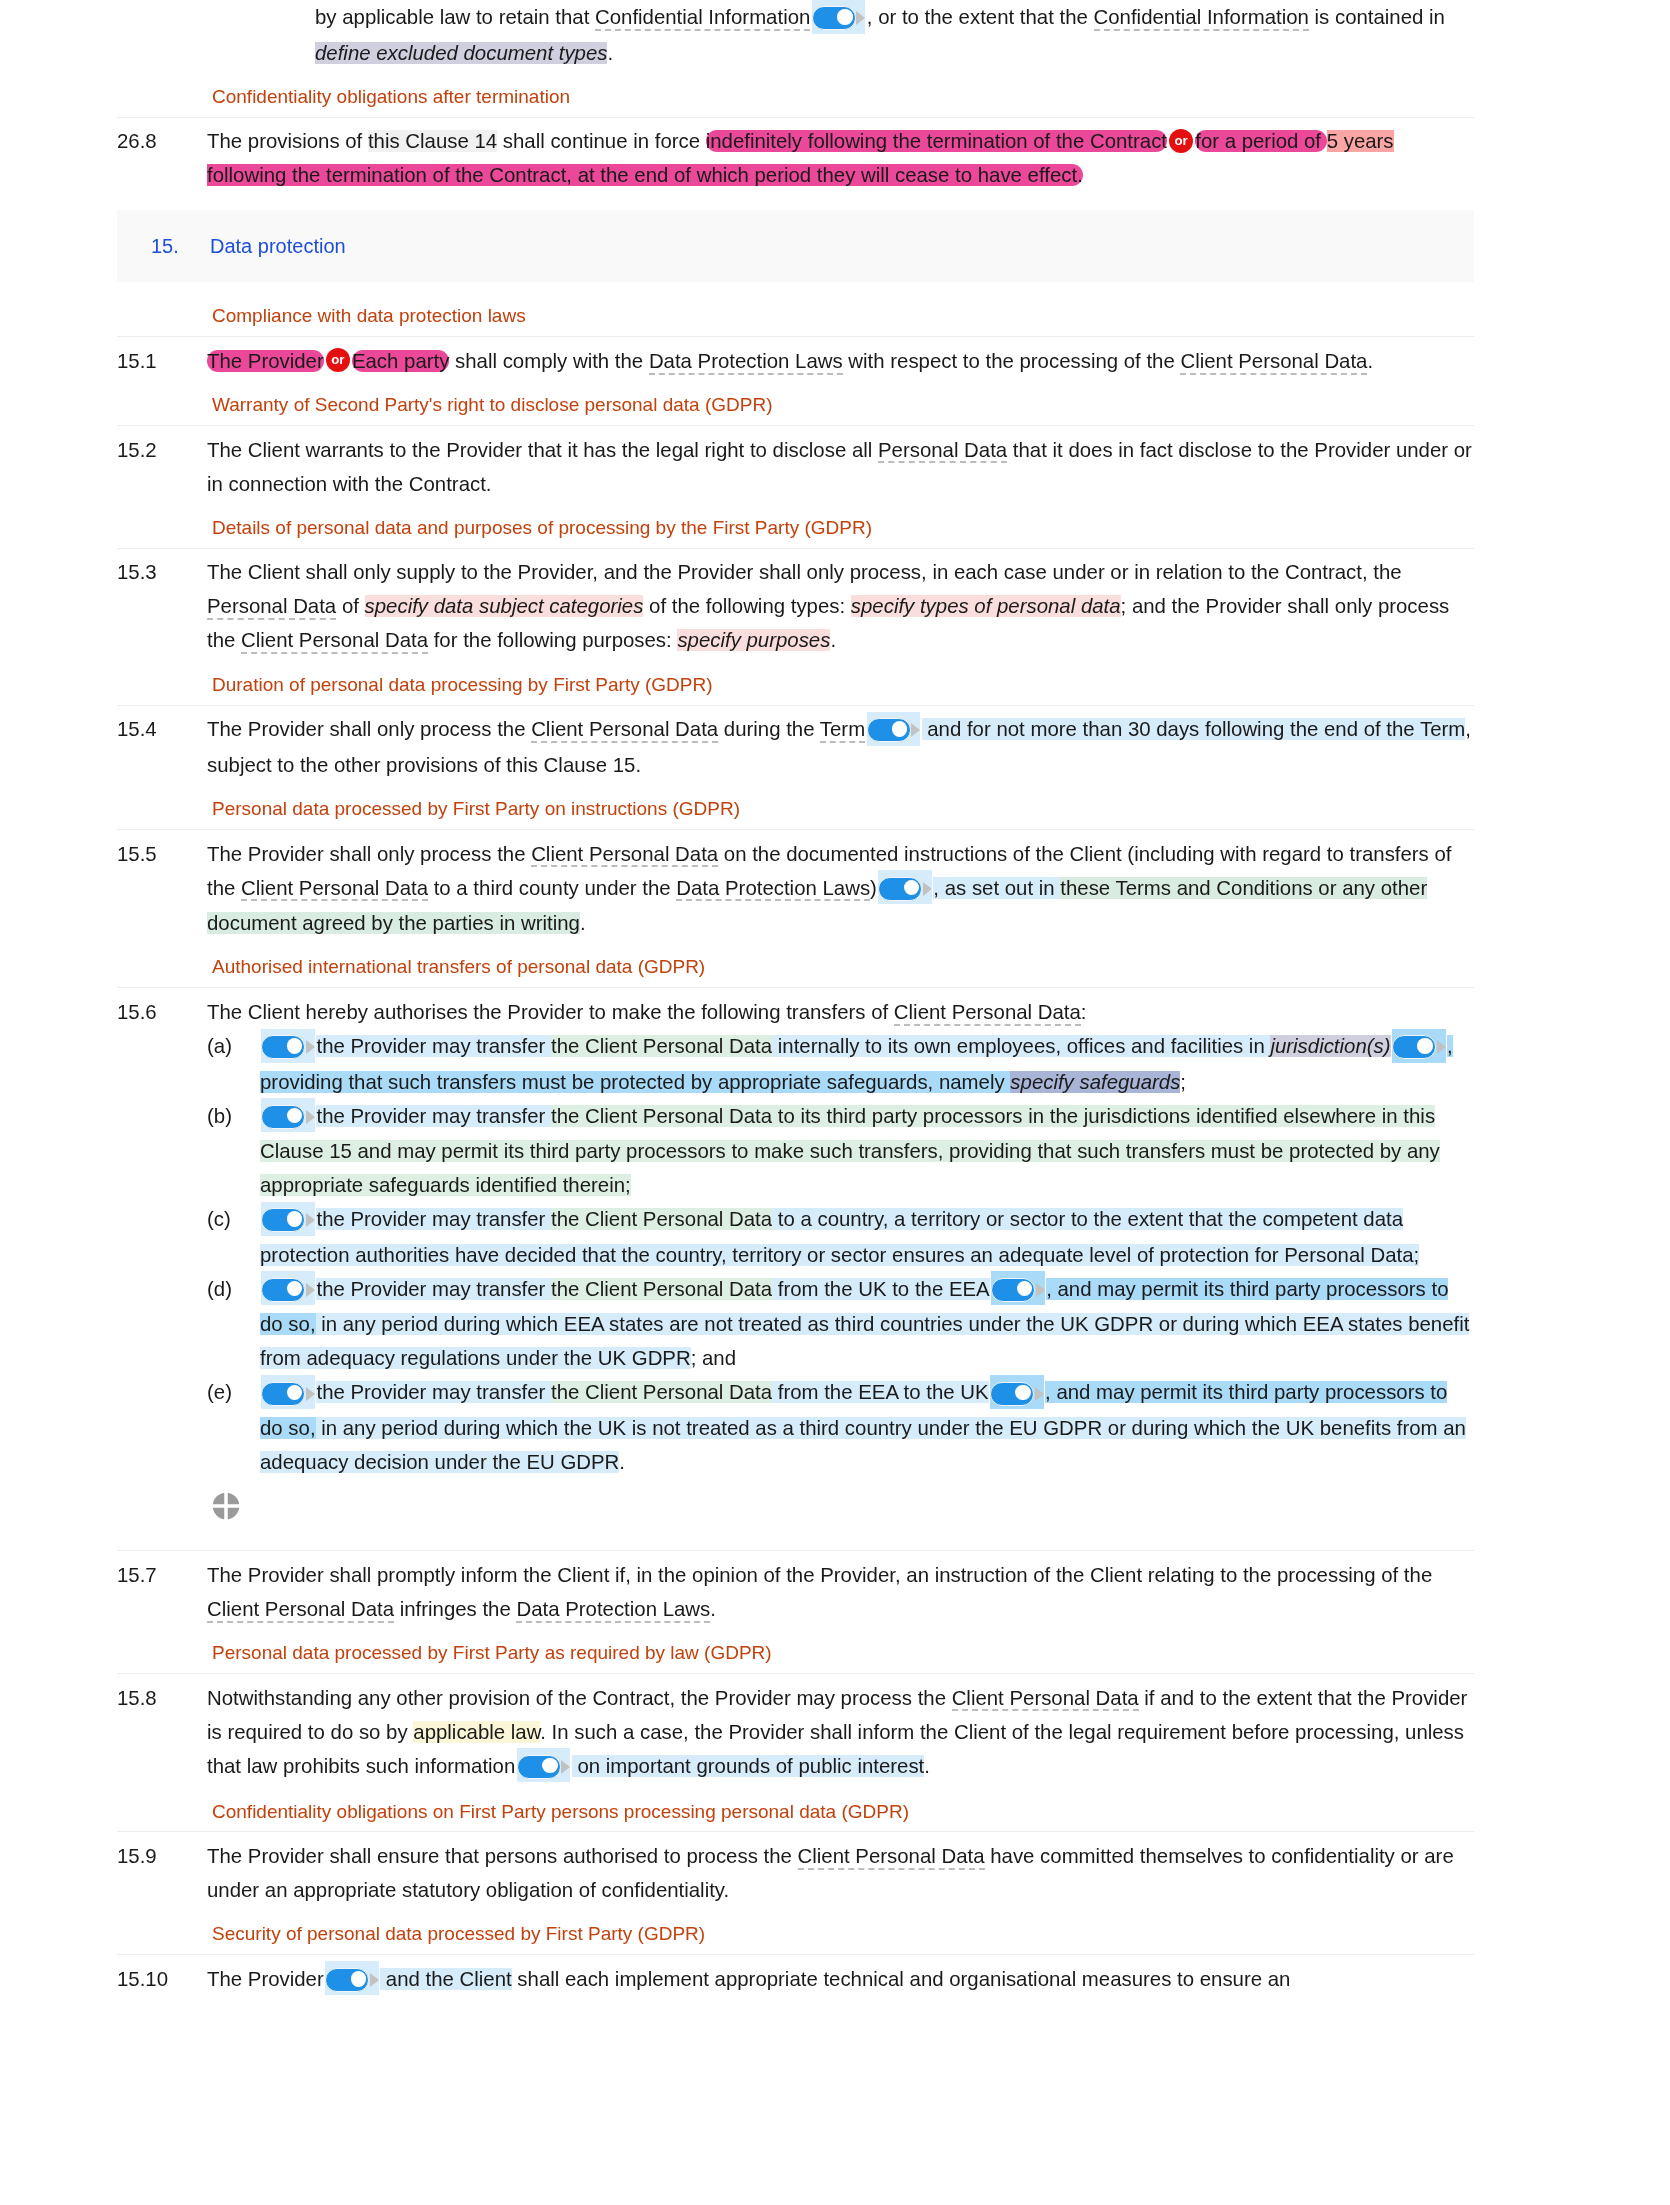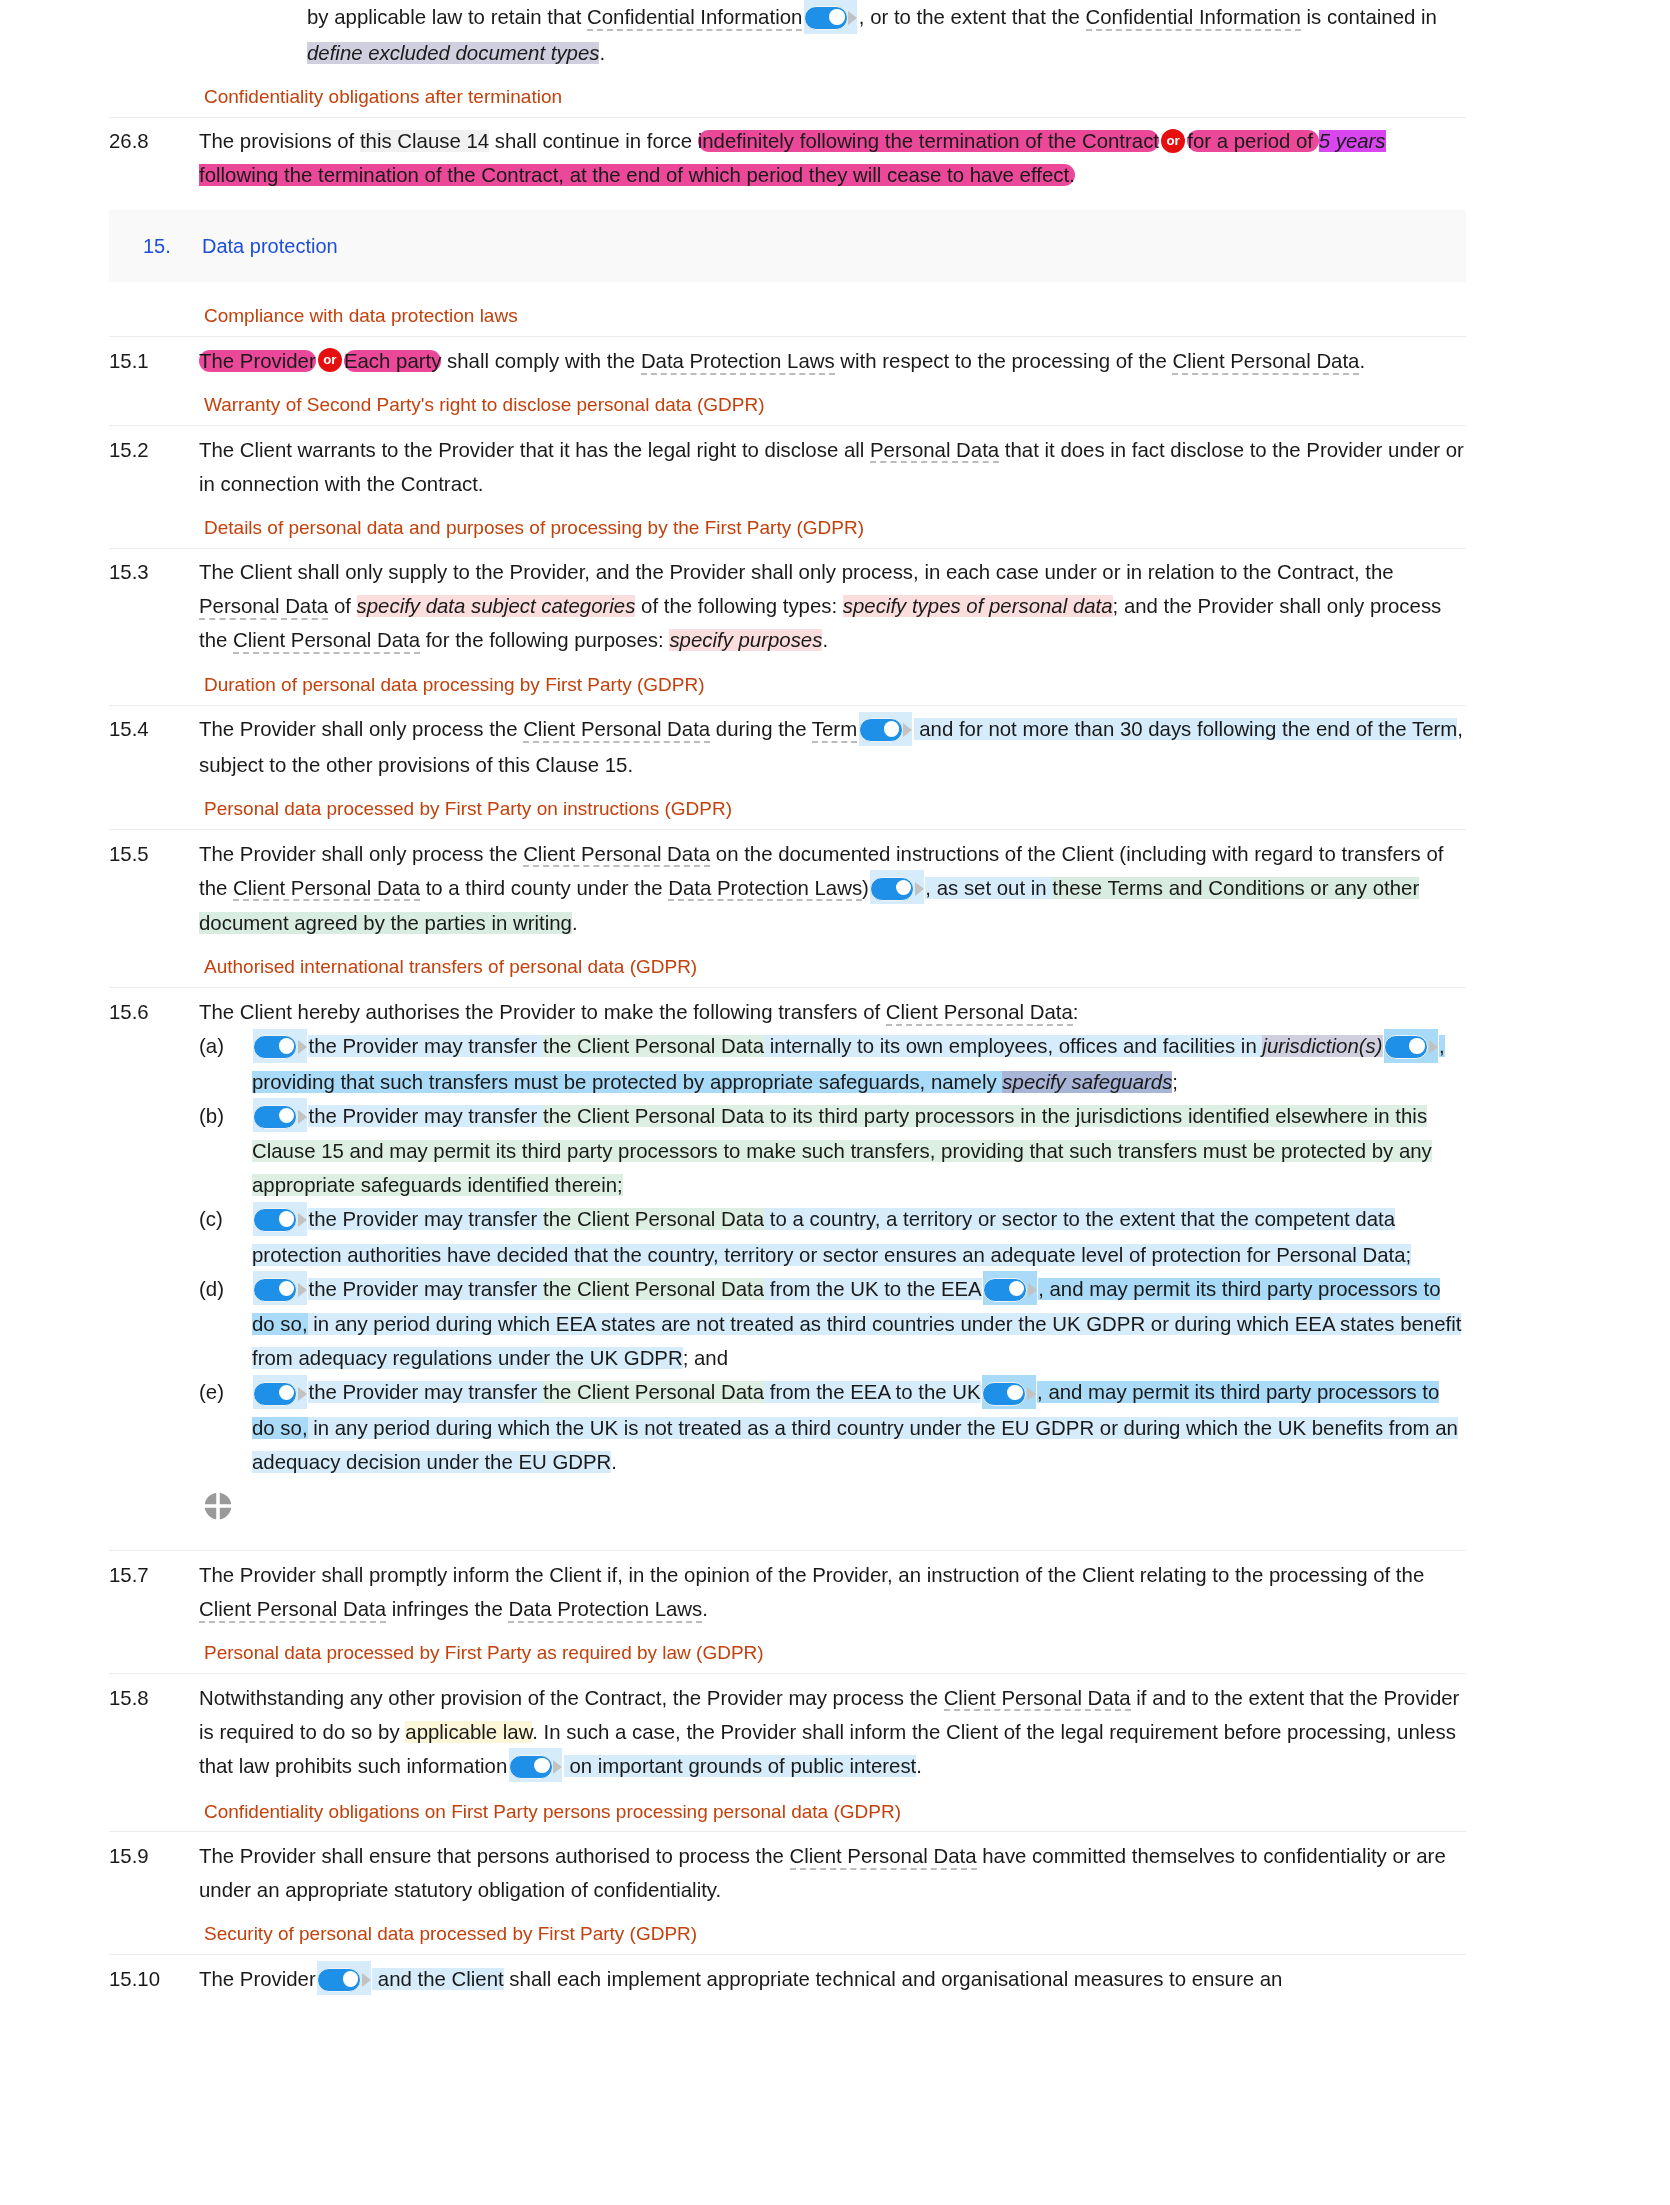--- a/index.html
+++ b/index.html
@@ -14,20 +14,21 @@
     color: #1a1a1a;
     overflow: hidden;
   }
 
   .page {
     position: relative;
     width: 1578px;
     height: 2205px;
     padding: 0;
     box-sizing: border-box;
+    margin-left: 8px;
   }
 
   
   .clause {
     display: flex;
     align-items: flex-start;
     margin: 0 0 0 0;
     padding: 0 112px 0 109px;
     box-sizing: border-box;
   }
@@ -100,21 +101,21 @@
     padding-bottom: 0.7px;
   }
   .hl-pink   { background: #ec4899; border-radius: 11px; }
   .hl-pink-d { background: #fadddd; }
   .hl-blue   { background: #d6ecfb; }
   .hl-blue-s { background: #a9daf7; }
   .hl-green  { background: #d9ece1; }
   .hl-green-l{ background: #dcefe2; }
   .hl-grey   { background: #f1f1f1; }
   .hl-yellow { background: #fcf6d8; }
-  .hl-cream  { background: #d946ef; font-style: italic; }
+  .hl-cream  { background: #fca5a5; }
   .hl-lav    { background: #cfcfdf; }
   .hl-lav-b  { background: #a9b5d6; }
   .it { font-style: italic; }
 
   
   .or-badge {
     display: inline-block;
     width: 24px;
     height: 24px;
     line-height: 24px;

